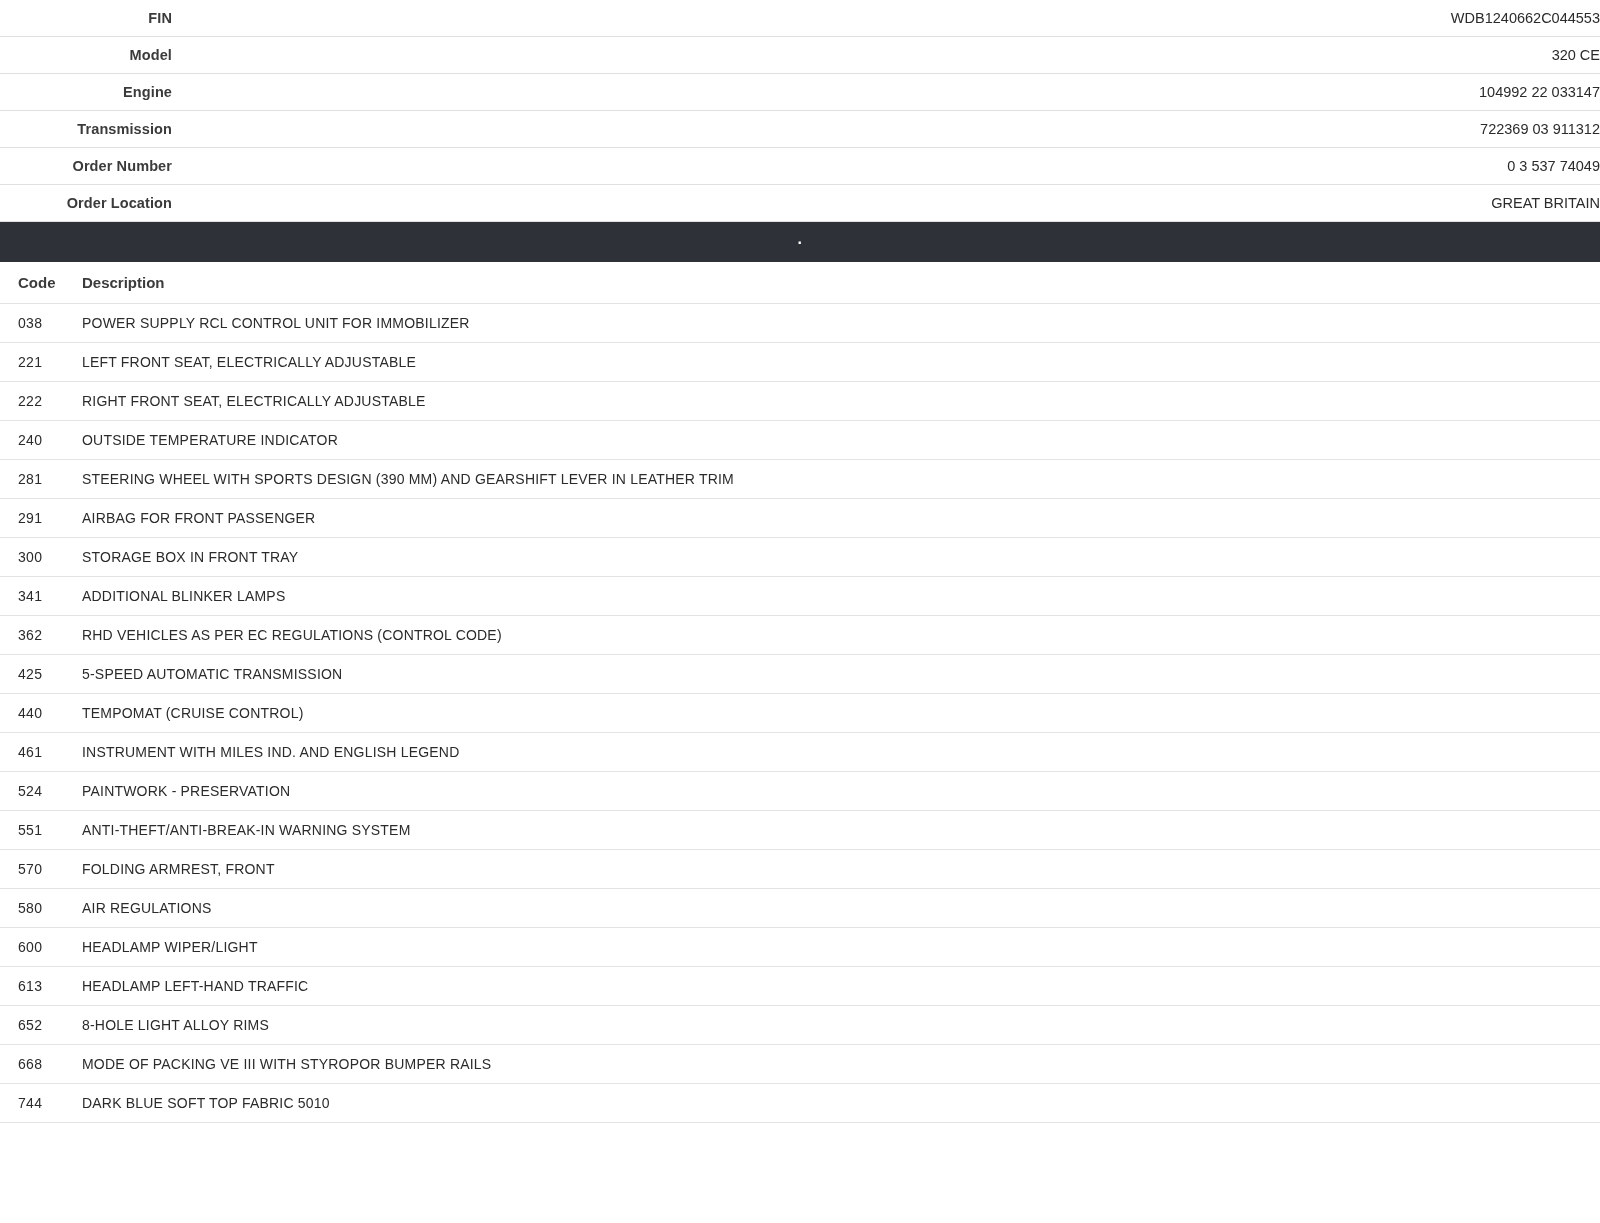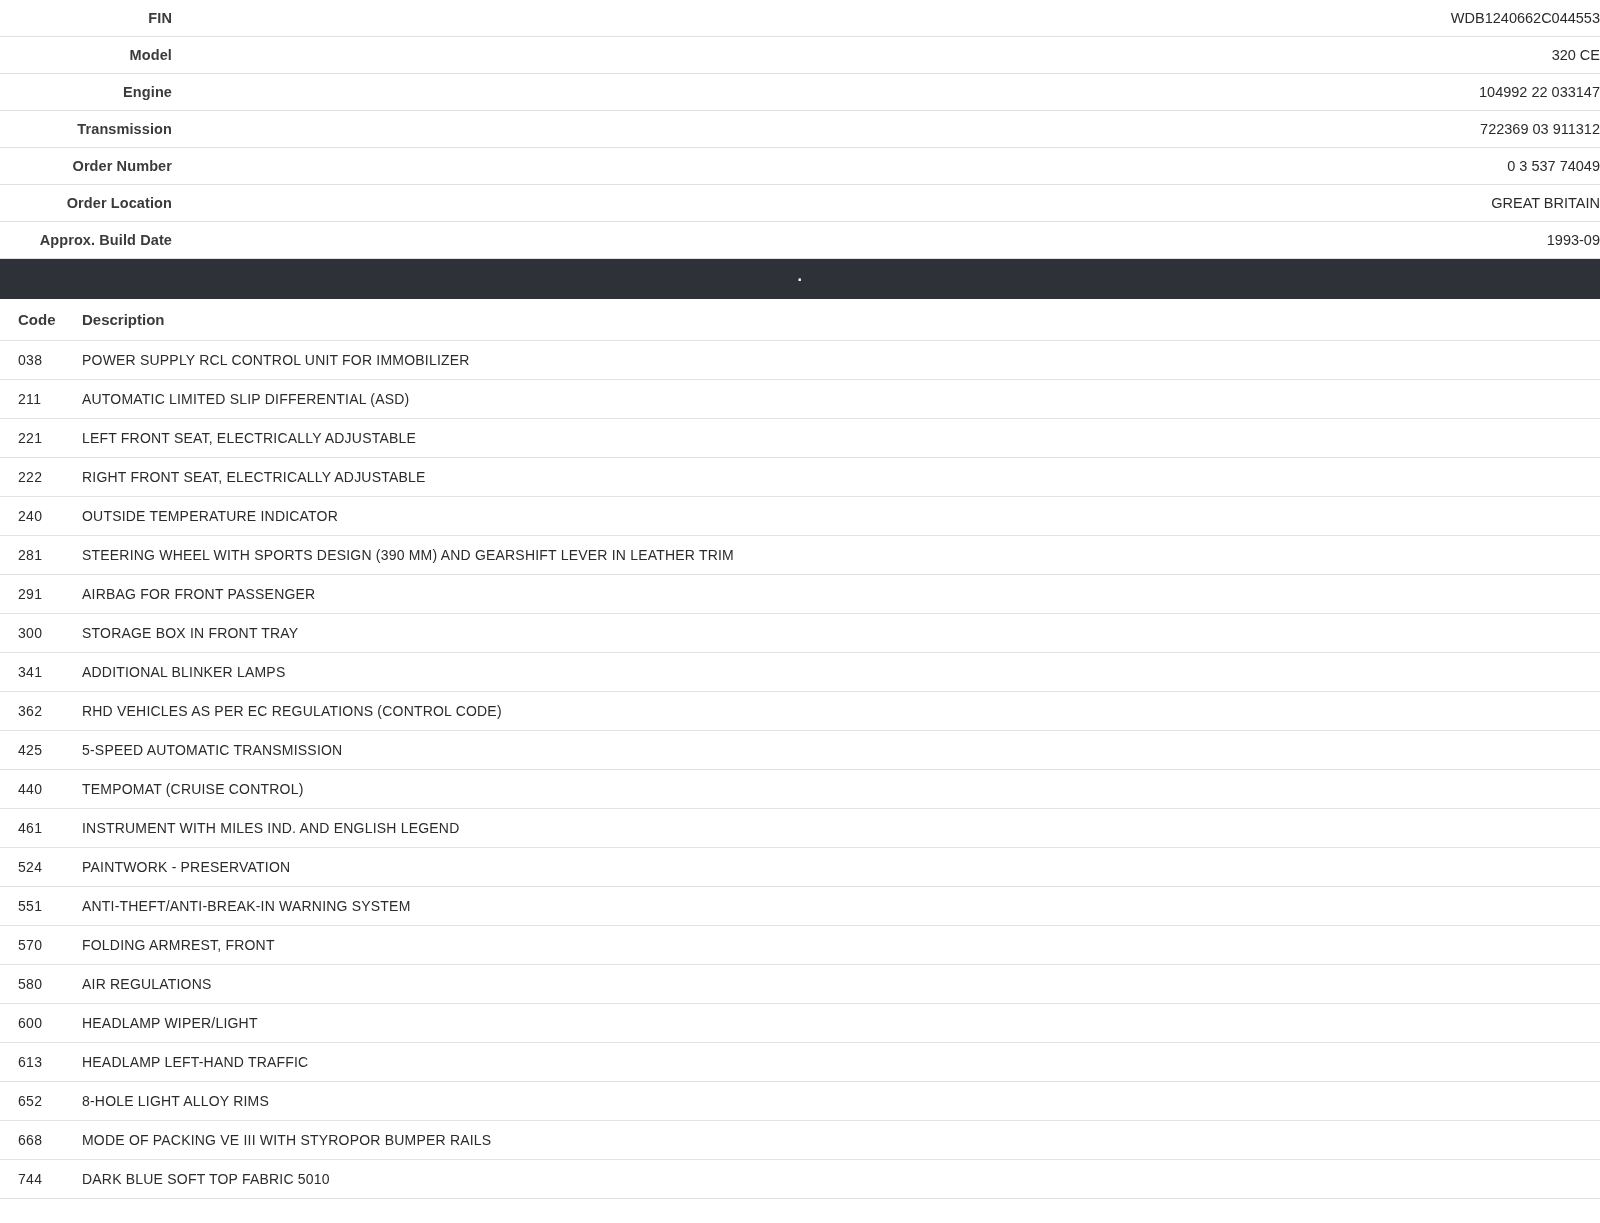--- a/index.html
+++ b/index.html
@@ -132,48 +132,40 @@
         <td class="info-value">722369 03 911312</td>
       </tr>
       <tr>
         <td class="info-label">Order Number</td>
         <td class="info-value">0 3 537 74049</td>
       </tr>
       <tr>
         <td class="info-label">Order Location</td>
         <td class="info-value">GREAT BRITAIN</td>
       </tr>
-      <tr>
-        <td class="info-label">Approx. Build Date</td>
-        <td class="info-value">1993-09</td>
-      </tr>
     </tbody>
   </table>
 
   <div class="band">
     <span class="band-text">.</span>
   </div>
 
   <table class="codes">
     <thead>
       <tr>
         <th class="th-code">Code</th>
         <th class="th-desc">Description</th>
       </tr>
     </thead>
     <tbody>
       <tr>
         <td class="td-code">038</td>
         <td class="td-desc">POWER SUPPLY RCL CONTROL UNIT FOR IMMOBILIZER</td>
       </tr>
       <tr>
-        <td class="td-code">211</td>
-        <td class="td-desc">AUTOMATIC LIMITED SLIP DIFFERENTIAL (ASD)</td>
-      </tr>
-      <tr>
         <td class="td-code">221</td>
         <td class="td-desc">LEFT FRONT SEAT, ELECTRICALLY ADJUSTABLE</td>
       </tr>
       <tr>
         <td class="td-code">222</td>
         <td class="td-desc">RIGHT FRONT SEAT, ELECTRICALLY ADJUSTABLE</td>
       </tr>
       <tr>
         <td class="td-code">240</td>
         <td class="td-desc">OUTSIDE TEMPERATURE INDICATOR</td>

